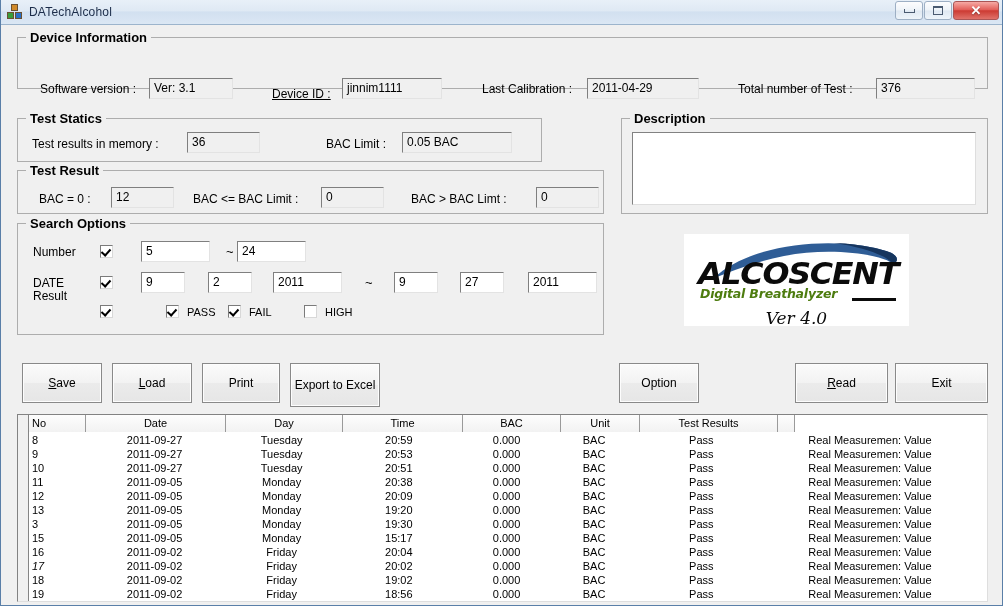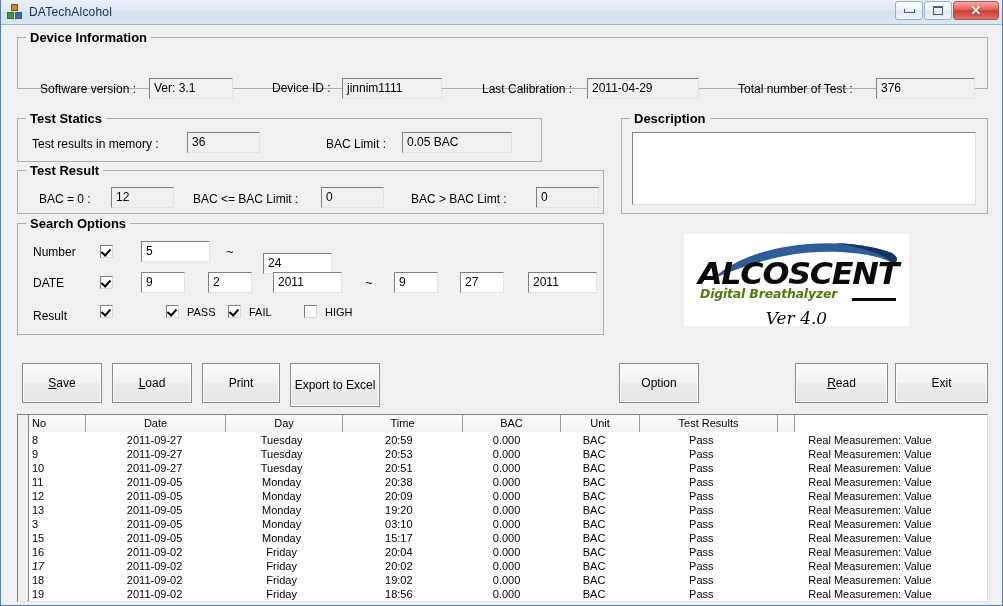--- a/index.html
+++ b/index.html
@@ -231,21 +231,21 @@
   </div>
 
   <div class="client">
 
     <div class="group" style="left:16px; top:12px; width:971px; height:52px;">
       <div class="legend">Device Information</div>
     </div>
     <div class="lbl" style="left:39px; top:57px;">Software version :</div>
     <div class="field" style="left:148px; top:53px; width:84px; height:21px;">Ver: 3.1</div>
 
-    <div class="lbl" style="left:271px; top:56px;">Device ID :</div>
+    <div class="lbl" style="left:271px; top:62px;text-decoration:underline;">Device ID :</div>
     <div class="field" style="left:341px; top:53px; width:100px; height:21px;">jinnim1111</div>
 
     <div class="lbl" style="left:481px; top:57px;">Last Calibration :</div>
     <div class="field" style="left:586px; top:53px; width:112px; height:21px;">2011-04-29</div>
 
     <div class="lbl" style="left:737px; top:57px;">Total number of Test :</div>
     <div class="field" style="left:875px; top:53px; width:99px; height:21px;">376</div>
 
     <div class="group" style="left:16px; top:93px; width:525px; height:44px;">
       <div class="legend">Test Statics</div>
@@ -269,33 +269,33 @@
     <div class="field" style="left:535px; top:162px; width:63px; height:21px;">0</div>
 
     <div class="group" style="left:16px; top:198px; width:587px; height:112px;">
       <div class="legend">Search Options</div>
     </div>
 
     <div class="lbl" style="left:32px; top:220px;">Number</div>
     <div class="cbox checked" style="left:99px; top:220px;"></div>
     <div class="field white" style="left:140px; top:216px; width:69px; height:21px;">5</div>
     <div class="tilde" style="left:225px; top:219px;">~</div>
-    <div class="field white" style="left:262px; top:216px; width:69px; height:21px;margin-top:12px;">24</div>
+    <div class="field white" style="left:236px; top:216px; width:69px; height:21px;">24</div>
 
     <div class="lbl" style="left:32px; top:251px;">DATE</div>
     <div class="cbox checked" style="left:99px; top:251px;"></div>
     <div class="field white" style="left:140px; top:247px; width:44px; height:21px;">9</div>
     <div class="field white" style="left:207px; top:247px; width:44px; height:21px;">2</div>
     <div class="field white" style="left:272px; top:247px; width:69px; height:21px;">2011</div>
     <div class="tilde" style="left:364px; top:250px;">~</div>
     <div class="field white" style="left:393px; top:247px; width:44px; height:21px;">9</div>
     <div class="field white" style="left:459px; top:247px; width:44px; height:21px;">27</div>
     <div class="field white" style="left:527px; top:247px; width:69px; height:21px;">2011</div>
 
-    <div class="lbl" style="left:32px; top:284px;text-align:right;">Result</div>
+    <div class="lbl" style="left:32px; top:264px;text-align:right;">Result</div>
     <div class="cbox checked" style="left:99px; top:280px;"></div>
     <div class="cbox checked" style="left:165px; top:280px;"></div>
     <div class="lbl" style="left:186px; top:281px; font-size:11px;">PASS</div>
     <div class="cbox checked" style="left:227px; top:280px;"></div>
     <div class="lbl" style="left:248px; top:281px; font-size:11px;">FAIL</div>
     <div class="cbox" style="left:303px; top:280px;"></div>
     <div class="lbl" style="left:324px; top:281px; font-size:11px;">HIGH</div>
 
     <div class="group" style="left:620px; top:93px; width:367px; height:96px;">
       <div class="legend">Description</div>
@@ -412,21 +412,21 @@
             <div class="cell" style="width: 98px;">0.000</div>
             <div class="cell" style="width: 79px;">BAC</div>
             <div class="cell" style="width: 138px;">Pass</div>
             <div class="cell" style="width: 203px;">Real Measuremen: Value</div>
             <div class="cell" style="width: 17px;"></div>
           </div>
           <div class="row">
             <div class="cell first" style="width: 57px;">3</div>
             <div class="cell" style="width: 140px;">2011-09-05</div>
             <div class="cell" style="width: 117px;">Monday</div>
-            <div class="cell" style="width: 120px;">03:10</div>
+            <div class="cell" style="width: 120px;">19:30</div>
             <div class="cell" style="width: 98px;">0.000</div>
             <div class="cell" style="width: 79px;">BAC</div>
             <div class="cell" style="width: 138px;">Pass</div>
             <div class="cell" style="width: 203px;">Real Measuremen: Value</div>
             <div class="cell" style="width: 17px;"></div>
           </div>
           <div class="row">
             <div class="cell first" style="width: 57px;">15</div>
             <div class="cell" style="width: 140px;">2011-09-05</div>
             <div class="cell" style="width: 117px;">Monday</div>

